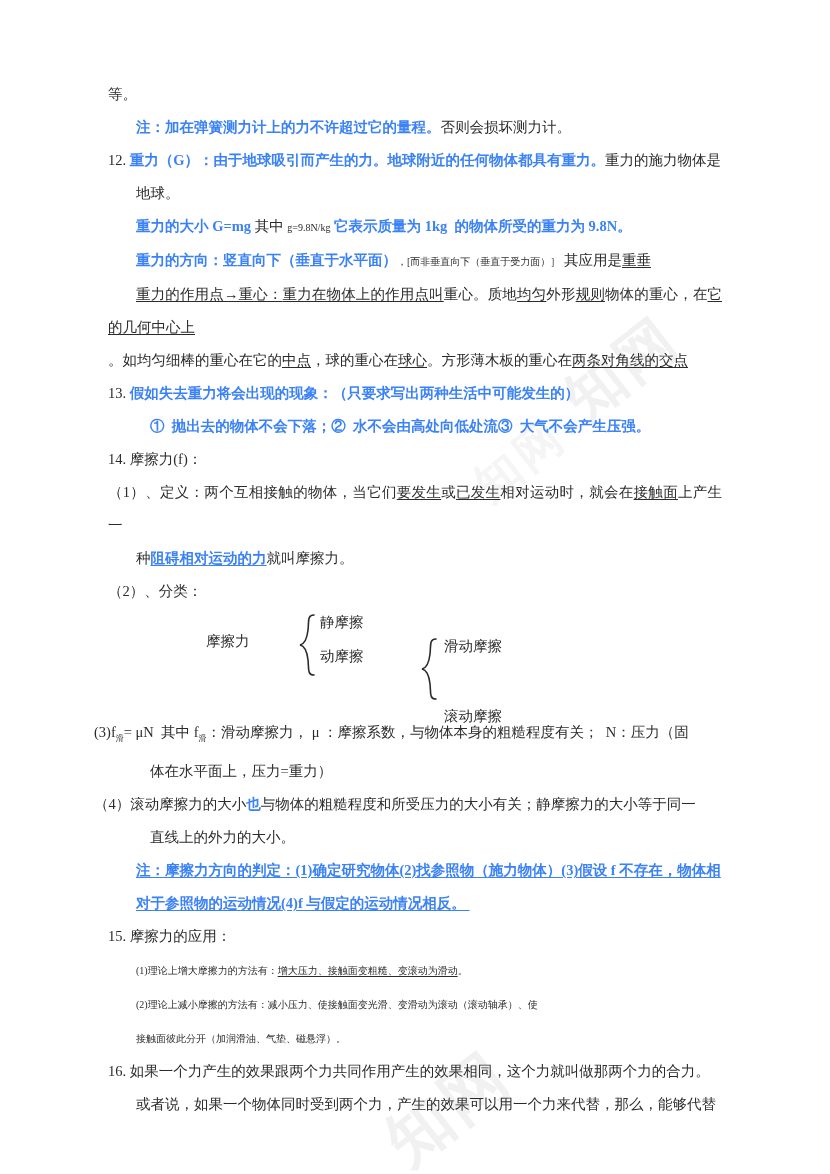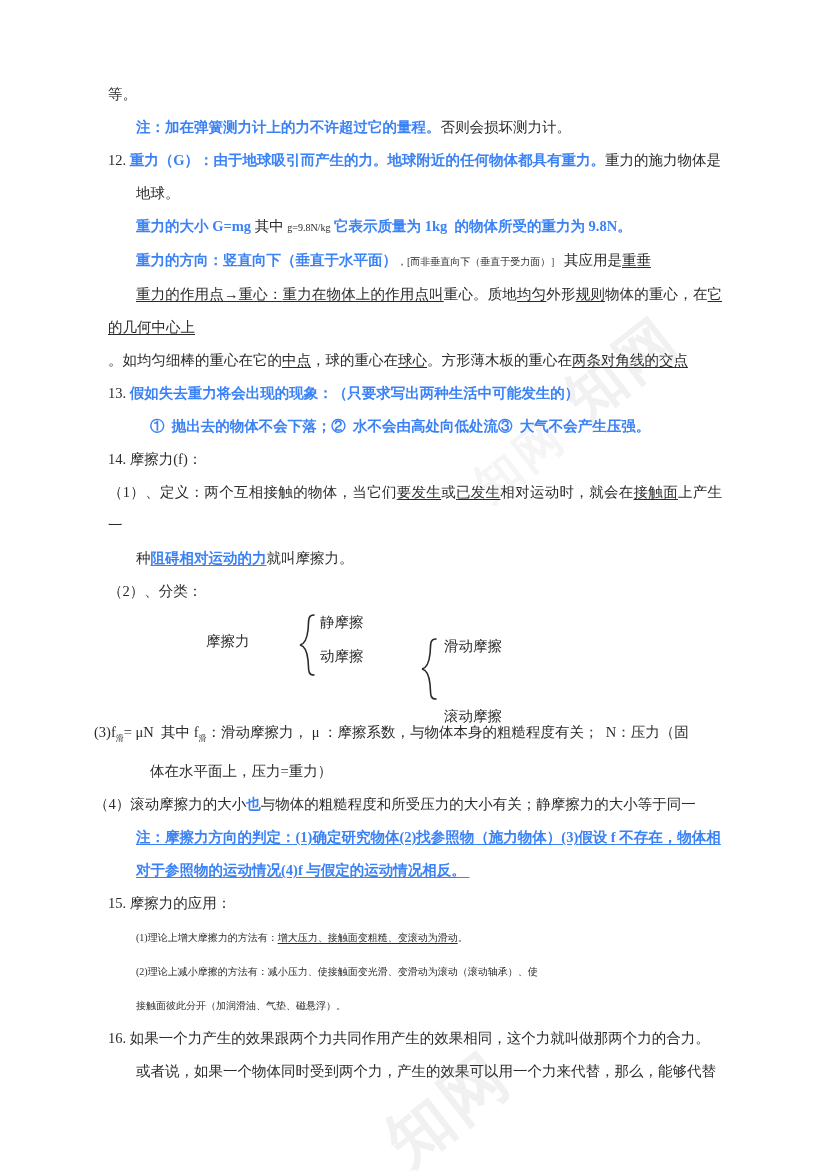--- a/index.html
+++ b/index.html
@@ -131,20 +131,21 @@
       <span class="dg-label" style="left:336px; top:27px;">滑动摩擦</span>
       <span class="dg-label" style="left:336px; top:61px;margin-top:36px;">滚动摩擦</span>
     </div>
 
     <div class="spacer-sm"></div>
 
     <p class="ln hang2" style="padding-left:30px;"><span class="lat">(3)f</span><span class="sub">滑</span><span class="lat">= μN  其中 f</span><span class="sub">滑</span><span>：滑动摩擦力，</span> <span class="lat">μ</span> <span>：摩擦系数，与物体本身的粗糙程度有关；</span>  <span>N：压力（固</span></p>
     <p class="ln ind3">体在水平面上，压力=重力）</p>
 
     <p class="ln hang2" style="padding-left:30px;"><span>（4）滚动摩擦力的大小</span><b>也</b><span>与物体的粗糙程度和所受压力的大小有关；静摩擦力的大小等于同一</span></p>
+    <p class="ln ind3">直线上的外力的大小。</p>
 
     <p class="ln ind2"><b class="u">注：摩擦力方向的判定：(1)确定研究物体(2)找参照物（施力物体）(3)假设 f 不存在，物体相</b></p>
     <p class="ln ind2"><b class="u">对于参照物的运动情况(4)f 与假定的运动情况相反。 </b></p>
 
     <p class="ln hang"><span class="lat">15.</span> <span>摩擦力的应用：</span></p>
 
     <p class="ln ind2"><span class="sm">(1)理论上增大摩擦力的方法有：</span><span class="sm u">增大压力、接触面变粗糙、变滚动为滑动</span><span class="sm">。</span></p>
 
     <p class="ln ind2"><span class="sm">(2)理论上减小摩擦的方法有：减小压力、使接触面变光滑、变滑动为滚动（滚动轴承）、使</span></p>
     <p class="ln ind2"><span class="sm">接触面彼此分开（加润滑油、气垫、磁悬浮）。</span></p>

